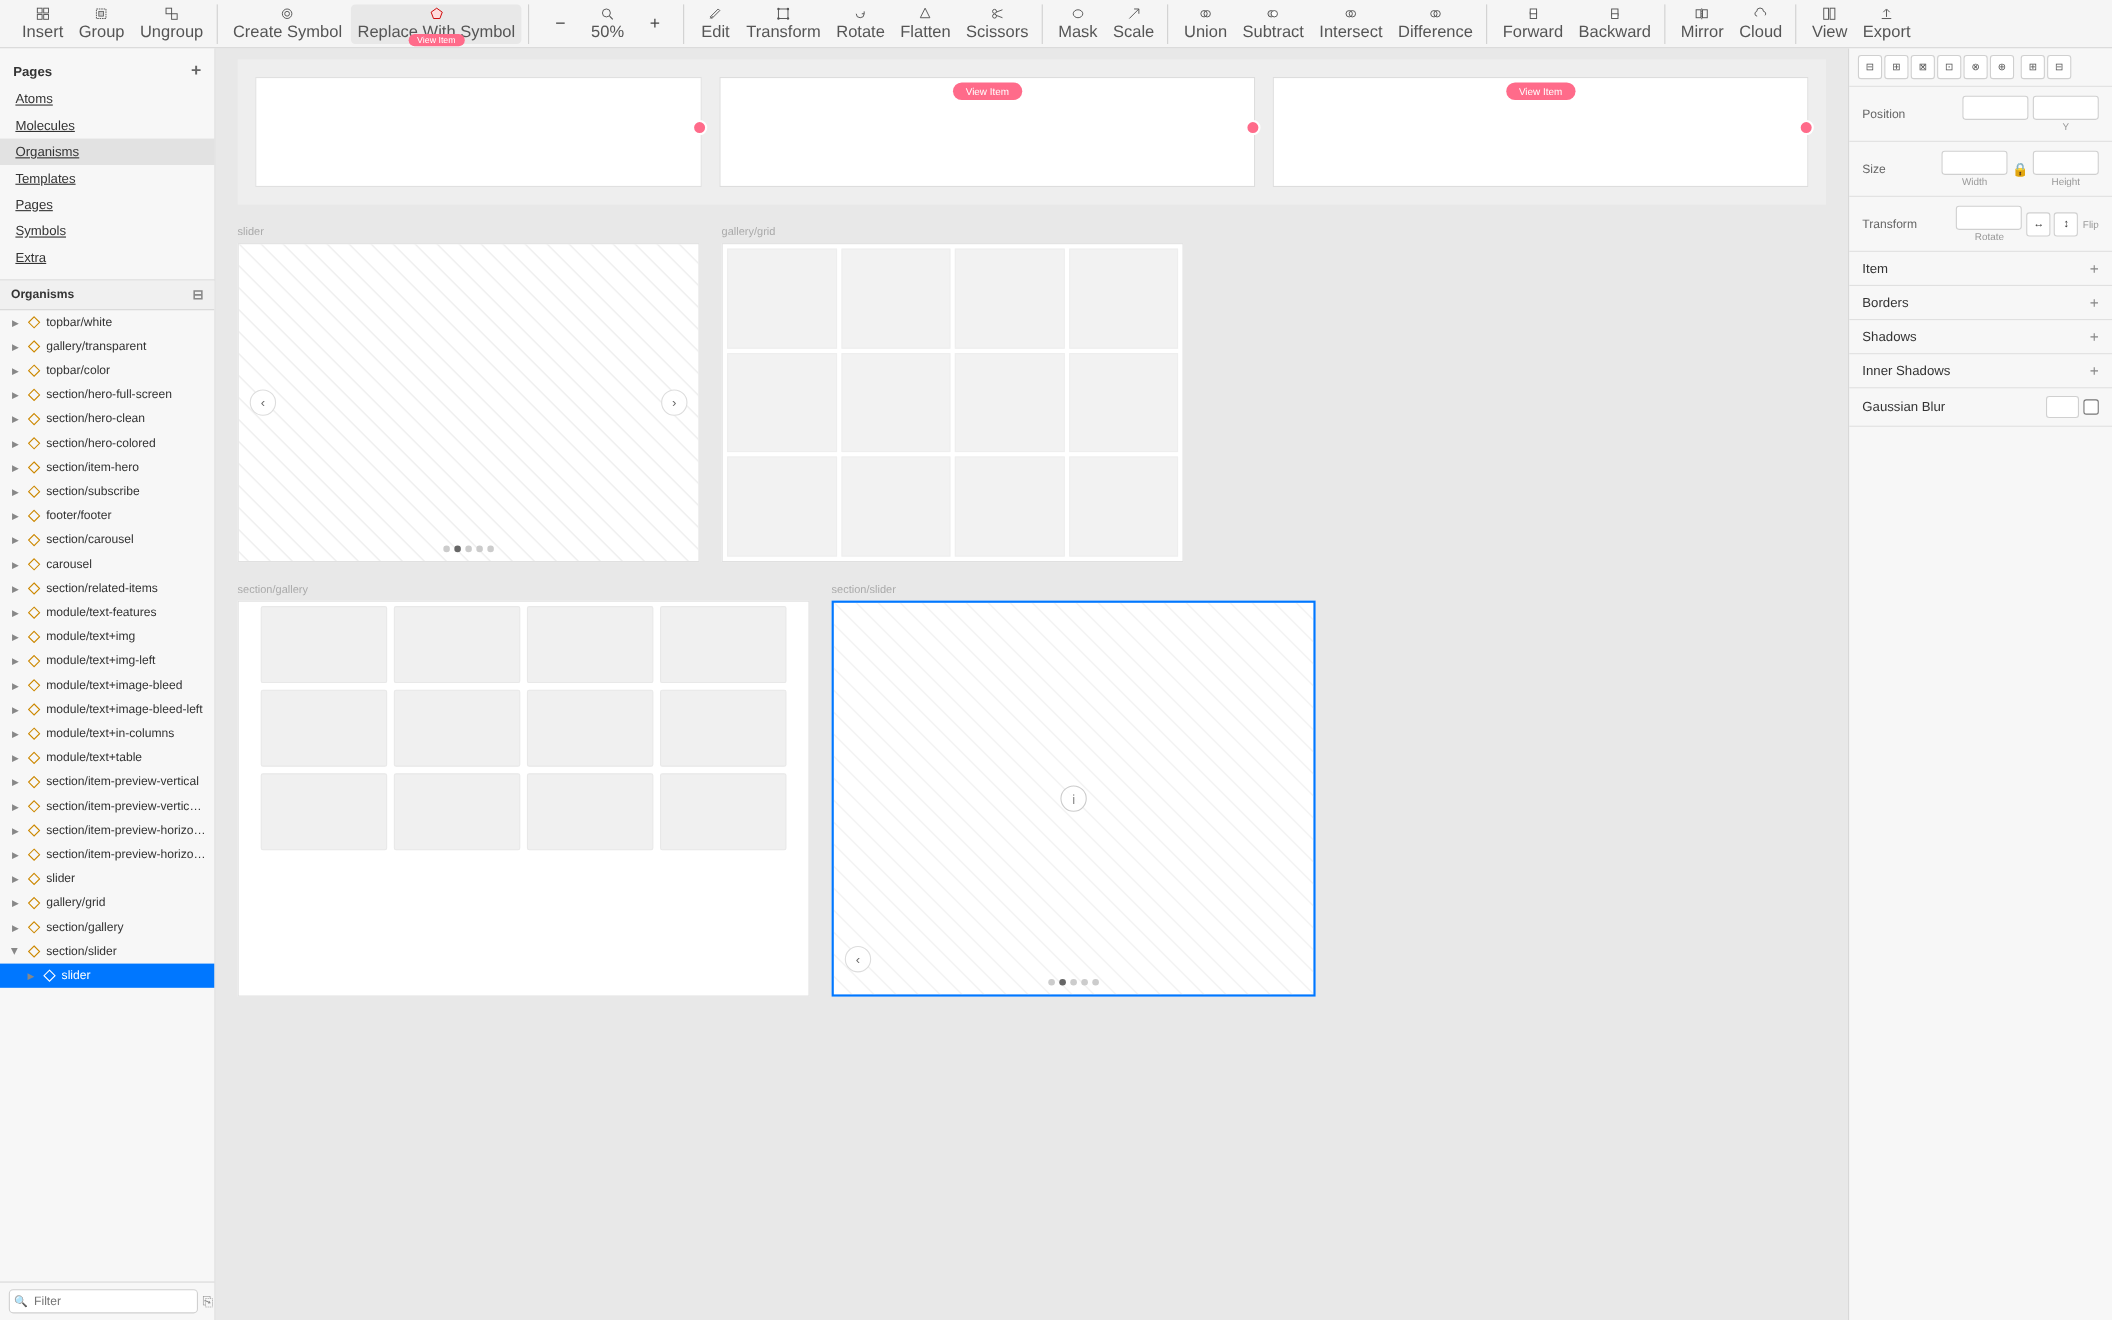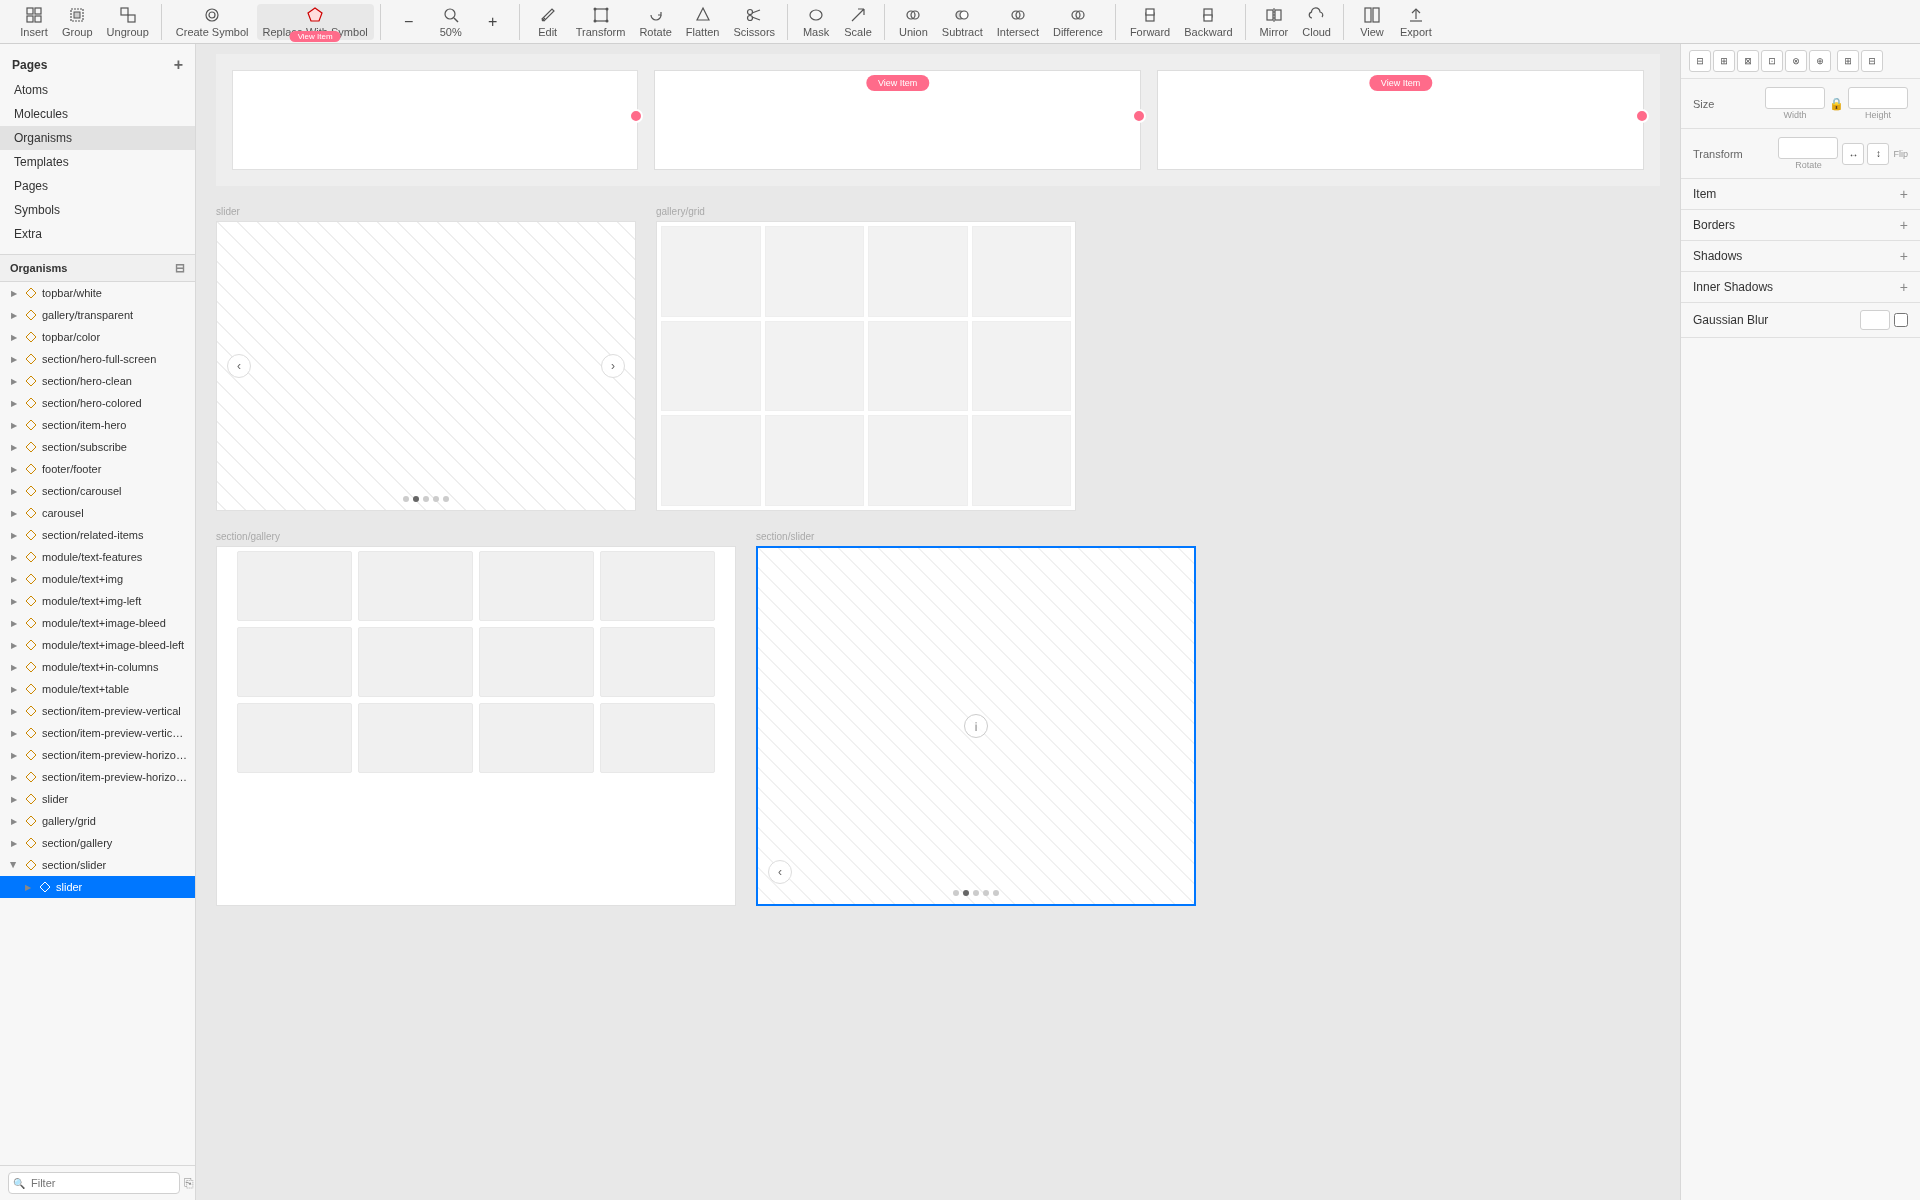--- a/index.html
+++ b/index.html
@@ -5,30 +5,30 @@
     * { box-sizing: border-box; margin: 0; padding: 0; }
     body { font-family: -apple-system, BlinkMacSystemFont, 'Helvetica Neue', sans-serif; font-size: 11px; background: #f0f0f0; color: #333; overflow: hidden; width: 1920px; height: 1200px; }
 
     
     .toolbar { display: flex; align-items: center; height: 44px; background: #f5f5f5; border-bottom: 1px solid #d0d0d0; padding: 0 8px; gap: 2px; }
     .toolbar-group { display: flex; align-items: center; gap: 2px; padding: 0 6px; border-right: 1px solid #d0d0d0; }
     .toolbar-group:last-child { border-right: none; }
     .toolbar-btn { display: flex; flex-direction: column; align-items: center; justify-content: center; padding: 2px 6px; border-radius: 4px; cursor: pointer; min-width: 40px; height: 36px; background: transparent; border: none; font-size: 9px; color: #444; gap: 2px; }
     .toolbar-btn.active { background: #e8e8e8; }
     .toolbar-btn svg { width: 18px; height: 18px; }
-    .toolbar-label { font-size: 11px; color: #555; }
+    .toolbar-label { font-size: 15px; color: #555; }
 
     
     .main-layout { display: flex; height: calc(1200px - 44px); }
 
     
     .left-sidebar { width: 196px; background: #f7f7f7; border-right: 1px solid #d8d8d8; display: flex; flex-direction: column; flex-shrink: 0; }
     .sidebar-pages { padding: 8px 0; border-bottom: 1px solid #d8d8d8; }
     .sidebar-pages-header { display: flex; align-items: center; justify-content: space-between; padding: 4px 12px; font-size: 12px; font-weight: 600; color: #333; }
-    .sidebar-page-item { padding: 5px 14px; cursor: pointer; font-size: 12px; color: #333; }
+    .sidebar-page-item { padding: 5px 14px; cursor: pointer; font-size: 12px; color: #333; text-decoration: underline; }
     .sidebar-page-item.active { background: #e2e2e2; font-weight: 500; }
 
     .sidebar-layers { flex: 1; overflow-y: auto; display: flex; flex-direction: column; }
     .sidebar-layers-header { display: flex; align-items: center; justify-content: space-between; padding: 6px 10px; font-size: 11px; font-weight: 600; color: #333; border-bottom: 1px solid #d8d8d8; background: #f0f0f0; position: sticky; top: 0; z-index: 1; }
     .sidebar-layers-header-left { display: flex; align-items: center; gap: 4px; }
     .layer-item { display: flex; align-items: center; padding: 4px 8px; cursor: pointer; font-size: 11px; color: #333; gap: 4px; }
     .layer-item.selected { background: #0077ff; color: white; }
     .layer-toggle { width: 12px; height: 12px; display: flex; align-items: center; justify-content: center; font-size: 8px; color: #888; flex-shrink: 0; }
     .layer-icon { width: 14px; height: 14px; flex-shrink: 0; display: flex; align-items: center; justify-content: center; }
     .layer-icon svg { width: 12px; height: 12px; }
@@ -706,20 +706,35 @@
       <div class="align-btn">⊟</div>
       <div class="align-btn">⊞</div>
       <div class="align-btn">⊠</div>
       <div class="align-btn">⊡</div>
       <div class="align-btn">⊗</div>
       <div class="align-btn">⊕</div>
       <div class="align-btn" style="margin-left:4px;">⊞</div>
       <div class="align-btn">⊟</div>
     </div>
 
+    <div class="right-panel-section">
+      <div class="right-panel-row">
+        <span class="right-panel-label">Position</span>
+        <div class="right-panel-input-group">
+          <div class="right-panel-input-labeled">
+            <input class="right-panel-input narrow" type="text" style="">
+            <span class="right-panel-input-sublabel"></span>
+          </div>
+          <div class="right-panel-input-labeled">
+            <input class="right-panel-input narrow" type="text" style="">
+            <span class="right-panel-input-sublabel">Y</span>
+          </div>
+        </div>
+      </div>
+    </div>
 
     <div class="right-panel-section">
       <div class="right-panel-row">
         <span class="right-panel-label">Size</span>
         <div style="display:flex; gap:4px; align-items:center;">
           <div class="right-panel-input-labeled">
             <input class="right-panel-input narrow" type="text" style="">
             <span class="right-panel-input-sublabel">Width</span>
           </div>
           <span style="font-size:12px; color:#aaa; cursor:pointer;">🔒</span>

